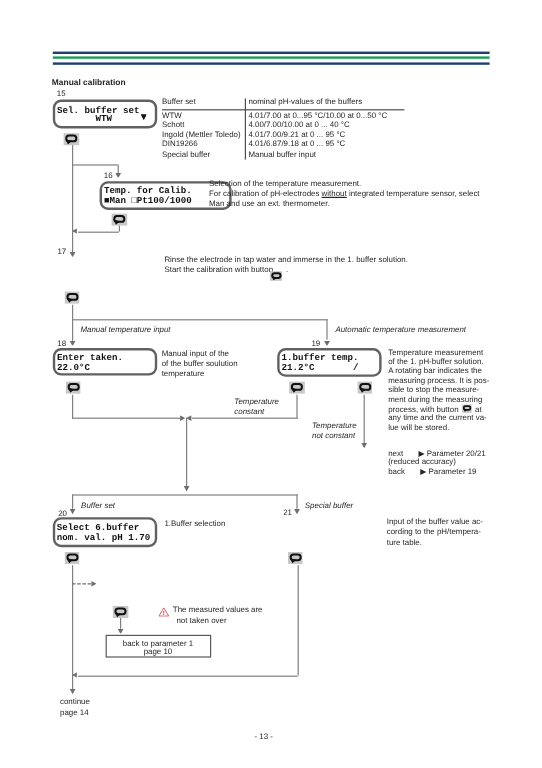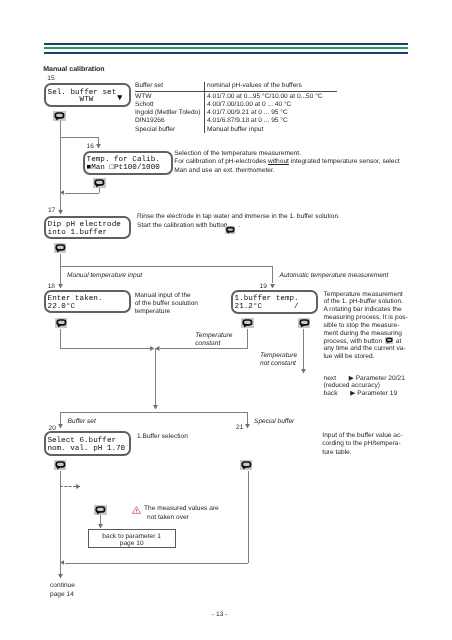--- a/index.html
+++ b/index.html
@@ -4,21 +4,21 @@
 <style>
   html,body{margin:0;padding:0;}
   body{width:452px;height:640px;background:#fff;font-family:"Liberation Sans",sans-serif;
        position:relative;overflow:hidden;-webkit-font-smoothing:antialiased;
        text-rendering:geometricPrecision;}
   .page{position:absolute;left:0;top:0;width:452px;height:640px;}
   .rule{position:absolute;}
   .lcd{position:absolute;border:2.1px solid #616161;border-radius:7px;background:#fff;
        font-family:"Liberation Mono",monospace;font-size:7.63px;line-height:7.7px;color:#111;
        white-space:pre;box-sizing:border-box;overflow:hidden;}
-  .lcd .l{display:block;}
+  .lcd .l{display:block;font-weight:bold;}
   .txt{position:absolute;font-size:6.6px;line-height:8.25px;color:#262626;white-space:pre;}
   .ital{font-style:italic;}
   .bold{font-weight:bold;}
   .vline{position:absolute;width:1px;background:#808080;}
   .hline{position:absolute;height:1px;background:#808080;}
   .btnicon{position:absolute;width:12.6px;height:10.4px;background:#c8c8c8;}
   .btnicon svg{position:absolute;left:0;top:0;display:block;}
   .arrowd,.arrowl,.arrowr{position:absolute;display:block;}
   .plainbox{position:absolute;border:1px solid #595959;background:#fff;box-sizing:border-box;
             font-size:6.6px;line-height:7.3px;text-align:center;color:#262626;}
@@ -49,40 +49,39 @@
     </div>
 
   <div class="vline" style="left:59.6px;top:121px;height:89px"></div>
   <div class="hline" style="left:59.6px;top:136.8px;width:38.5px"></div>
   <div class="vline" style="left:97.6px;top:136.8px;height:8px"></div>
   <svg class="arrowd" style="left:95.5px;top:143.8px" width="5" height="4.6" viewBox="0 0 50 46">
       <path d="M1 1 H49 L25 45 Z" fill="#6e6e6e"></path>
     </svg>
 
   <div class="txt" style="left:86.5px;top:143.2px">16</div>
-  <div class="lcd" style="left:83px;top:150.5px;width:90px;height:24px;padding:4.6px 0 0 1.6px"><span class="l">Temp. for Calib.</span><span class="l">■Man □Pt100/1000</span></div>
+  <div class="lcd" style="left:83px;top:150.5px;width:110px;height:24px;padding:4.6px 0 0 1.6px"><span class="l">Temp. for Calib.</span><span class="l">■Man □Pt100/1000</span></div>
   <div class="txt" style="left:174.2px;top:150px"><span>Selection of the temperature measurement.</span><br><span>For calibration of pH-electrodes </span><span style="text-decoration:underline">without</span><span> integrated temperature sensor, select</span><br><span>Man and use an ext. thermometer.</span></div>
 
   <div class="btnicon" style="left:93px;top:178px">
       <svg width="12.6" height="10.4" viewBox="0 0 126 104">
         <rect x="22" y="20" width="84" height="48" rx="24" fill="none" stroke="#111" stroke-width="17"></rect>
         <path d="M18 52 L70 64 L36 94 Z" fill="#111"></path>
       </svg>
     </div>
   <div class="vline" style="left:98.6px;top:188.4px;height:5px"></div>
   <div class="hline" style="left:64.6px;top:192.9px;width:34px"></div>
   <svg class="arrowl" style="left:59.6px;top:190.4px" width="4.6" height="5" viewBox="0 0 46 50">
       <path d="M45 1 V49 L1 25 Z" fill="#6e6e6e"></path>
     </svg>
 
   <div class="txt" style="left:47.9px;top:207.4px">17</div>
   <svg class="arrowd" style="left:57.5px;top:209.5px" width="5" height="4.6" viewBox="0 0 50 46">
       <path d="M1 1 H49 L25 45 Z" fill="#6e6e6e"></path>
     </svg>
-  <div class="lcd" style="left:44px;top:215.5px;width:87.3px;height:23.5px;padding:4.6px 0 0 1.6px"><span class="l">Dip pH electrode</span><span class="l">into 1.buffer</span></div>
   <div class="txt" style="left:137px;top:212.5px">Rinse the electrode in tap water and immerse in the 1. buffer solution.</div>
   <div class="txt" style="left:137px;top:222px"><span>Start the calibration with button </span><span style="display:inline-block;width:9px"></span><span>.</span></div>
   <div class="btnicon" style="left:224.5px;top:225.5px;width:10.5px;height:8.6px">
       <svg width="10.5" height="8.6" viewBox="0 0 126 104">
         <rect x="22" y="20" width="84" height="48" rx="24" fill="none" stroke="#111" stroke-width="20"></rect>
         <path d="M18 52 L70 64 L36 94 Z" fill="#111"></path>
       </svg>
     </div>
 
   <div class="txt" style="left:135px;top:82px">Buffer set</div>

